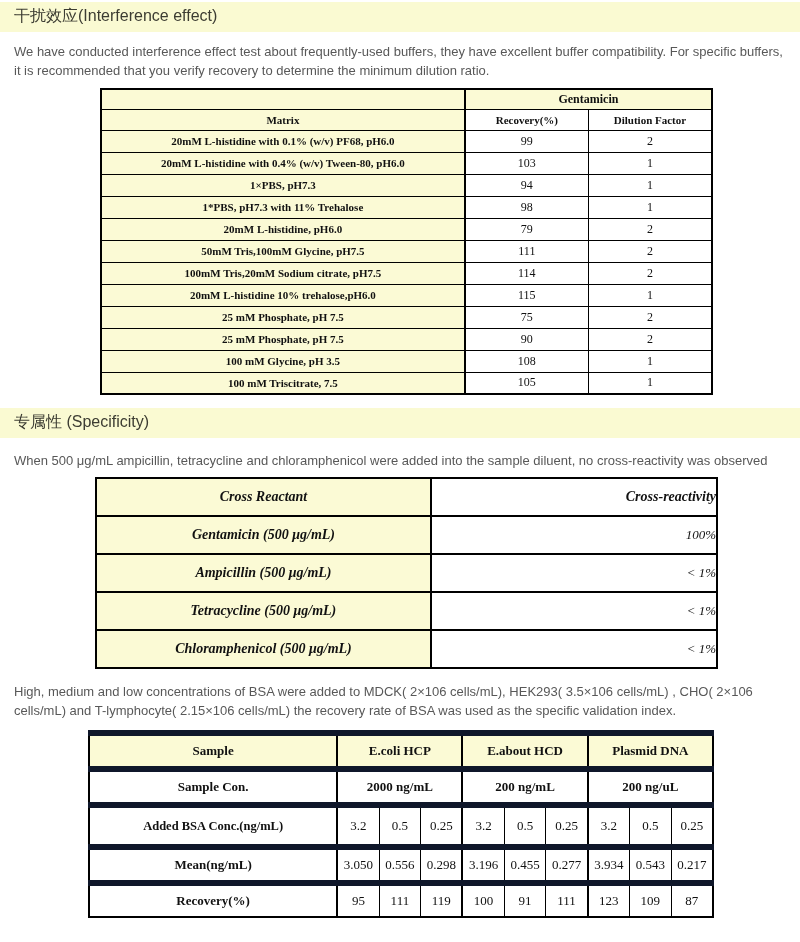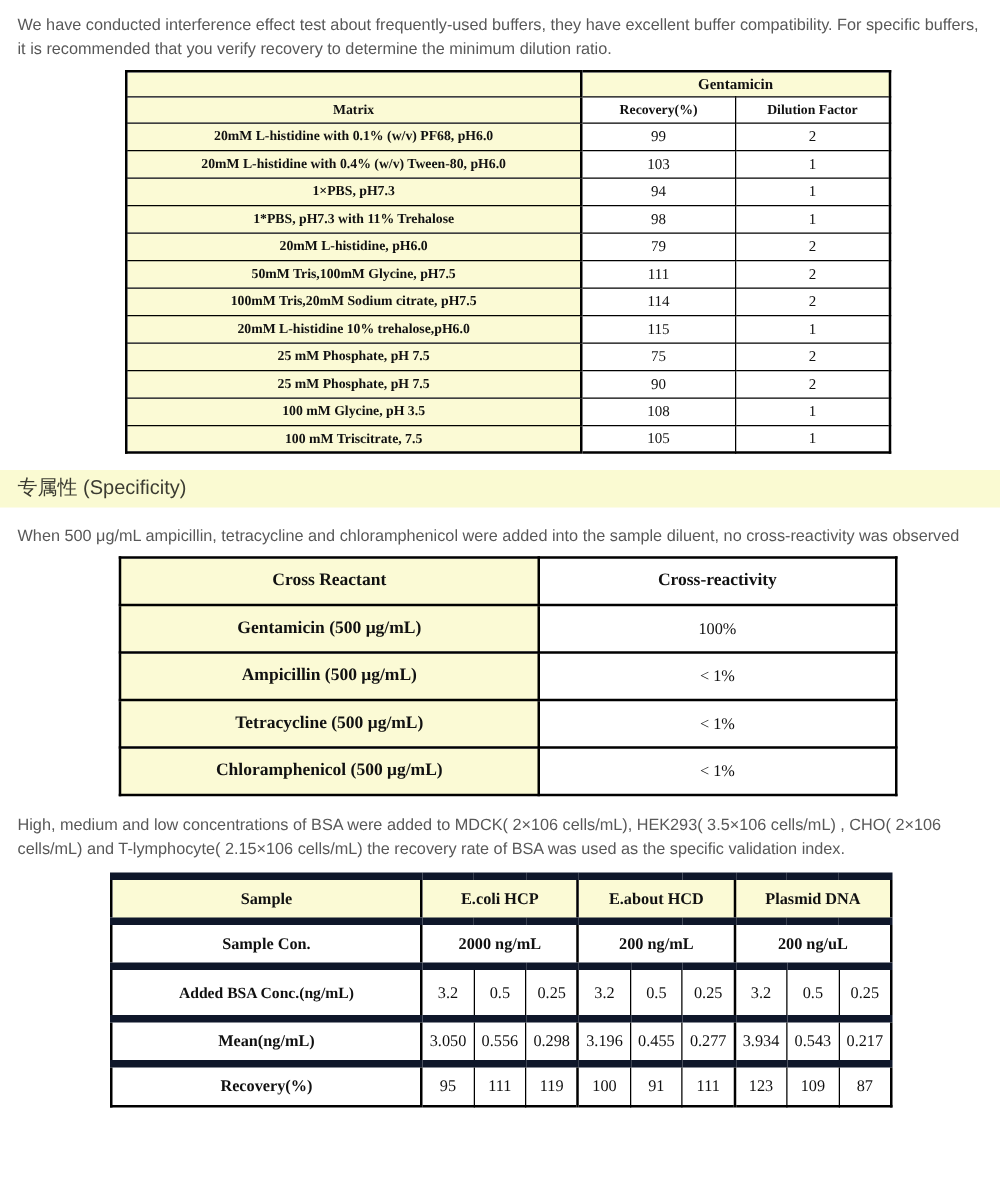--- a/index.html
+++ b/index.html
@@ -47,24 +47,24 @@
   .t1 .c1 { width: 262px; }
   .t1 .c2 { width: 178px; border-left: 2px solid #000; }
   .t1 .c3 { width: 173px; }
   .t1 .rh1 td { height: 20px; font-size: 12px; }
   .t1 .rh2 td { height: 21px; font-size: 11px; }
   .t1 .rd td  { height: 22px; }
   .t1 .rd .c1 { font-size: 11px; font-weight: bold; }
   .t1 .rd .c2, .t1 .rd .c3 { font-size: 12px; }
 
   
-  .t2 { width: 623px; margin: 7px 4px 0 95px; border: 2px solid #000; }
+  .t2 { width: 623px; margin: 7px 4px 0 95px; border: 2px solid #000; font-style: italic; }
   .t2 td { border: 2px solid #000; height: 38px; }
   .t2 .c1 { width: 302px; font-size: 14px; font-weight: bold; }
-  .t2 .c2 { width: 258px; font-size: 13px; }
+  .t2 .c2 { width: 258px; font-size: 13px; text-align: right; }
   .t2 .hr td { font-size: 14px; font-weight: bold; }
 
   
   .t3 { width: 626px; margin: 10px 0 0 88px; border: 2px solid #000; }
   .t3 td { font-size: 13px; border-top: 6px solid #0f172a; }
   .t3 .lc { width: 113px; font-weight: bold; }
   .t3 .dc { width: 57px; }
   .t3 .gl { border-left: 2px solid #000; }
   .t3 .r1 td { height: 36px; font-weight: bold; }
   .t3 .r2 td { height: 36px; }
@@ -72,20 +72,23 @@
   .t3 .r3 td { height: 42px; }
   .t3 .r3 .lc { font-size: 12.5px; line-height: 15px; }
   .t3 .r4 td { height: 36px; font-family: Liberation Serif, serif; }
   .t3 .r5 td { height: 34px; }
 </style>
 </head>
 <body>
 
 <div class="page">
 
+  <div class="section-bar">
+    <span>干扰效应(Interference effect)</span>
+  </div>
 
   <p class="para">We have conducted interference effect test about frequently-used buffers, they have excellent buffer compatibility. For specific buffers, it is recommended that you verify recovery to determine the minimum dilution ratio.</p>
 
   <table class="t1">
     <tbody>
         <tr class="rh1">
       <td class="c1 yl"></td>
       <td class="c2 yl b" colspan="2">Gentamicin</td>
     </tr>
     <tr class="rh2">

